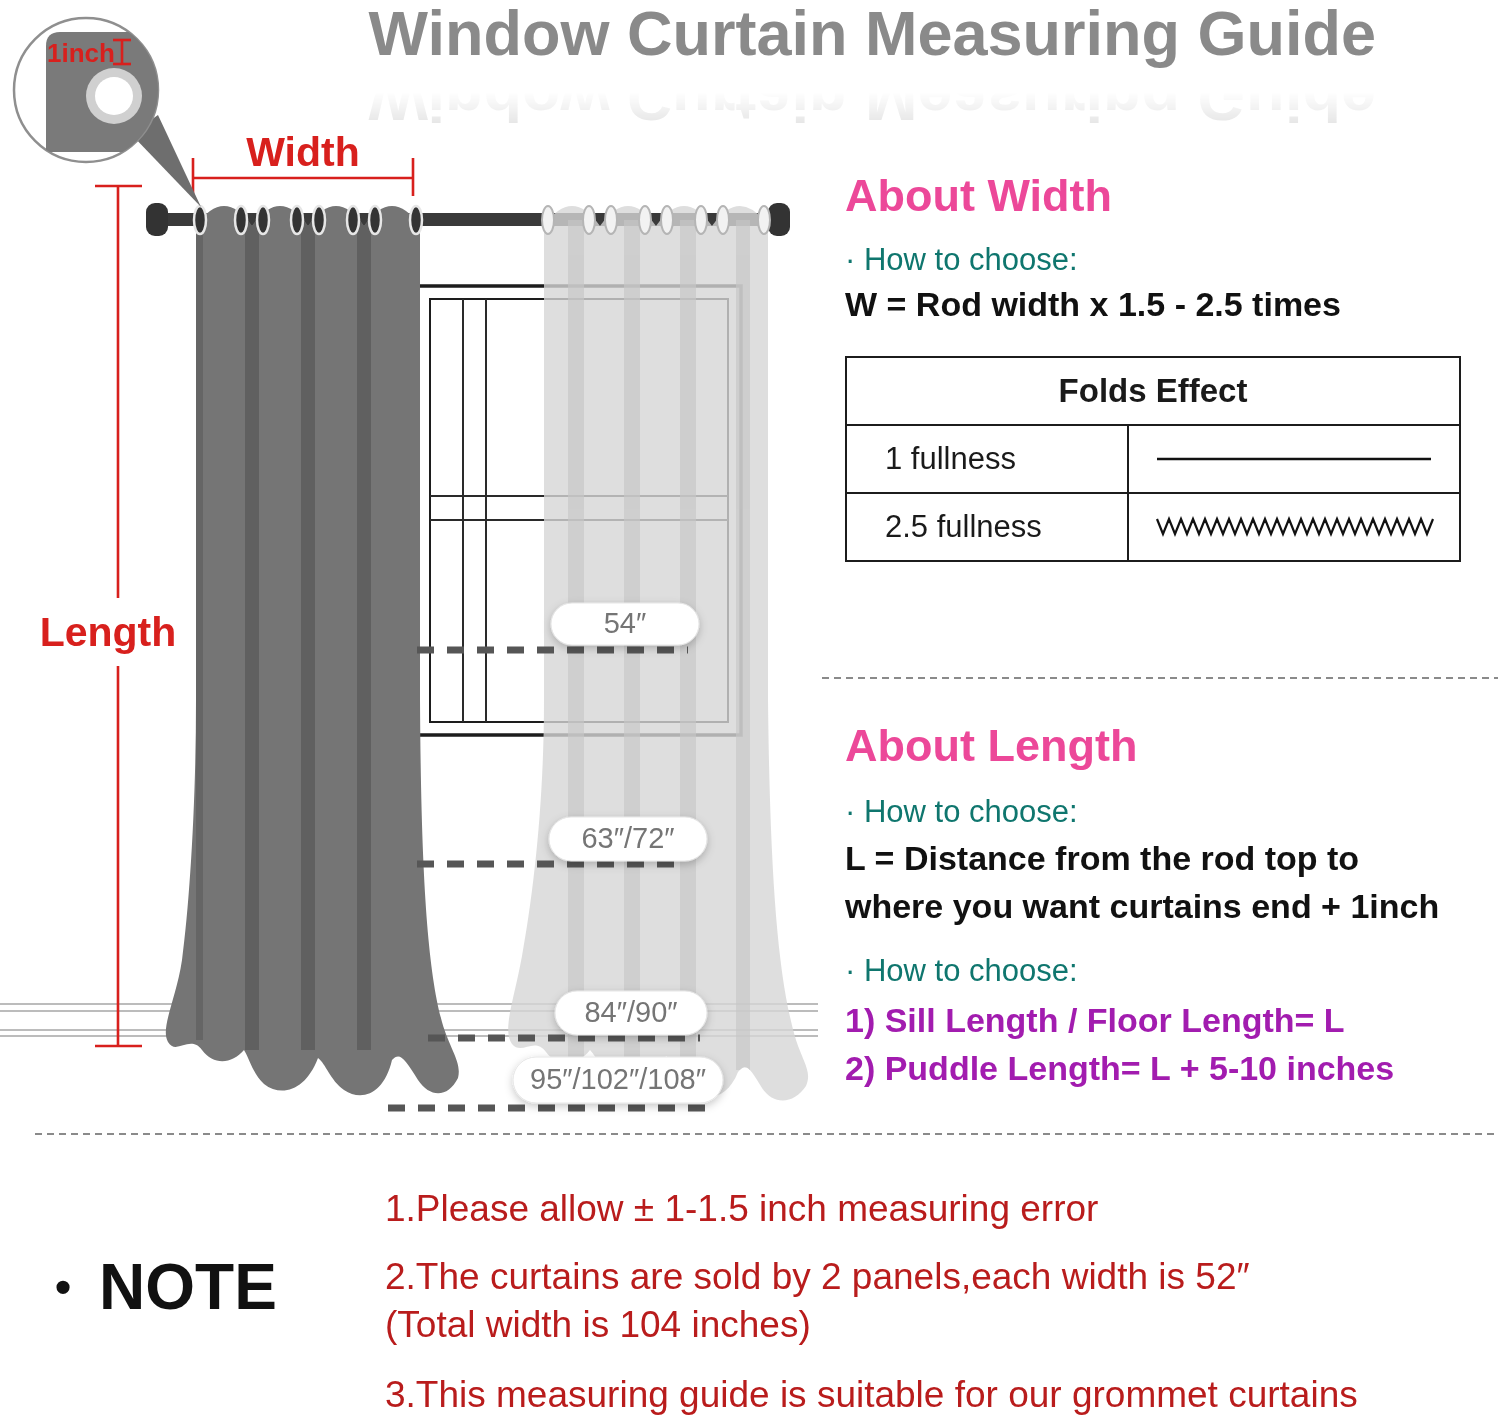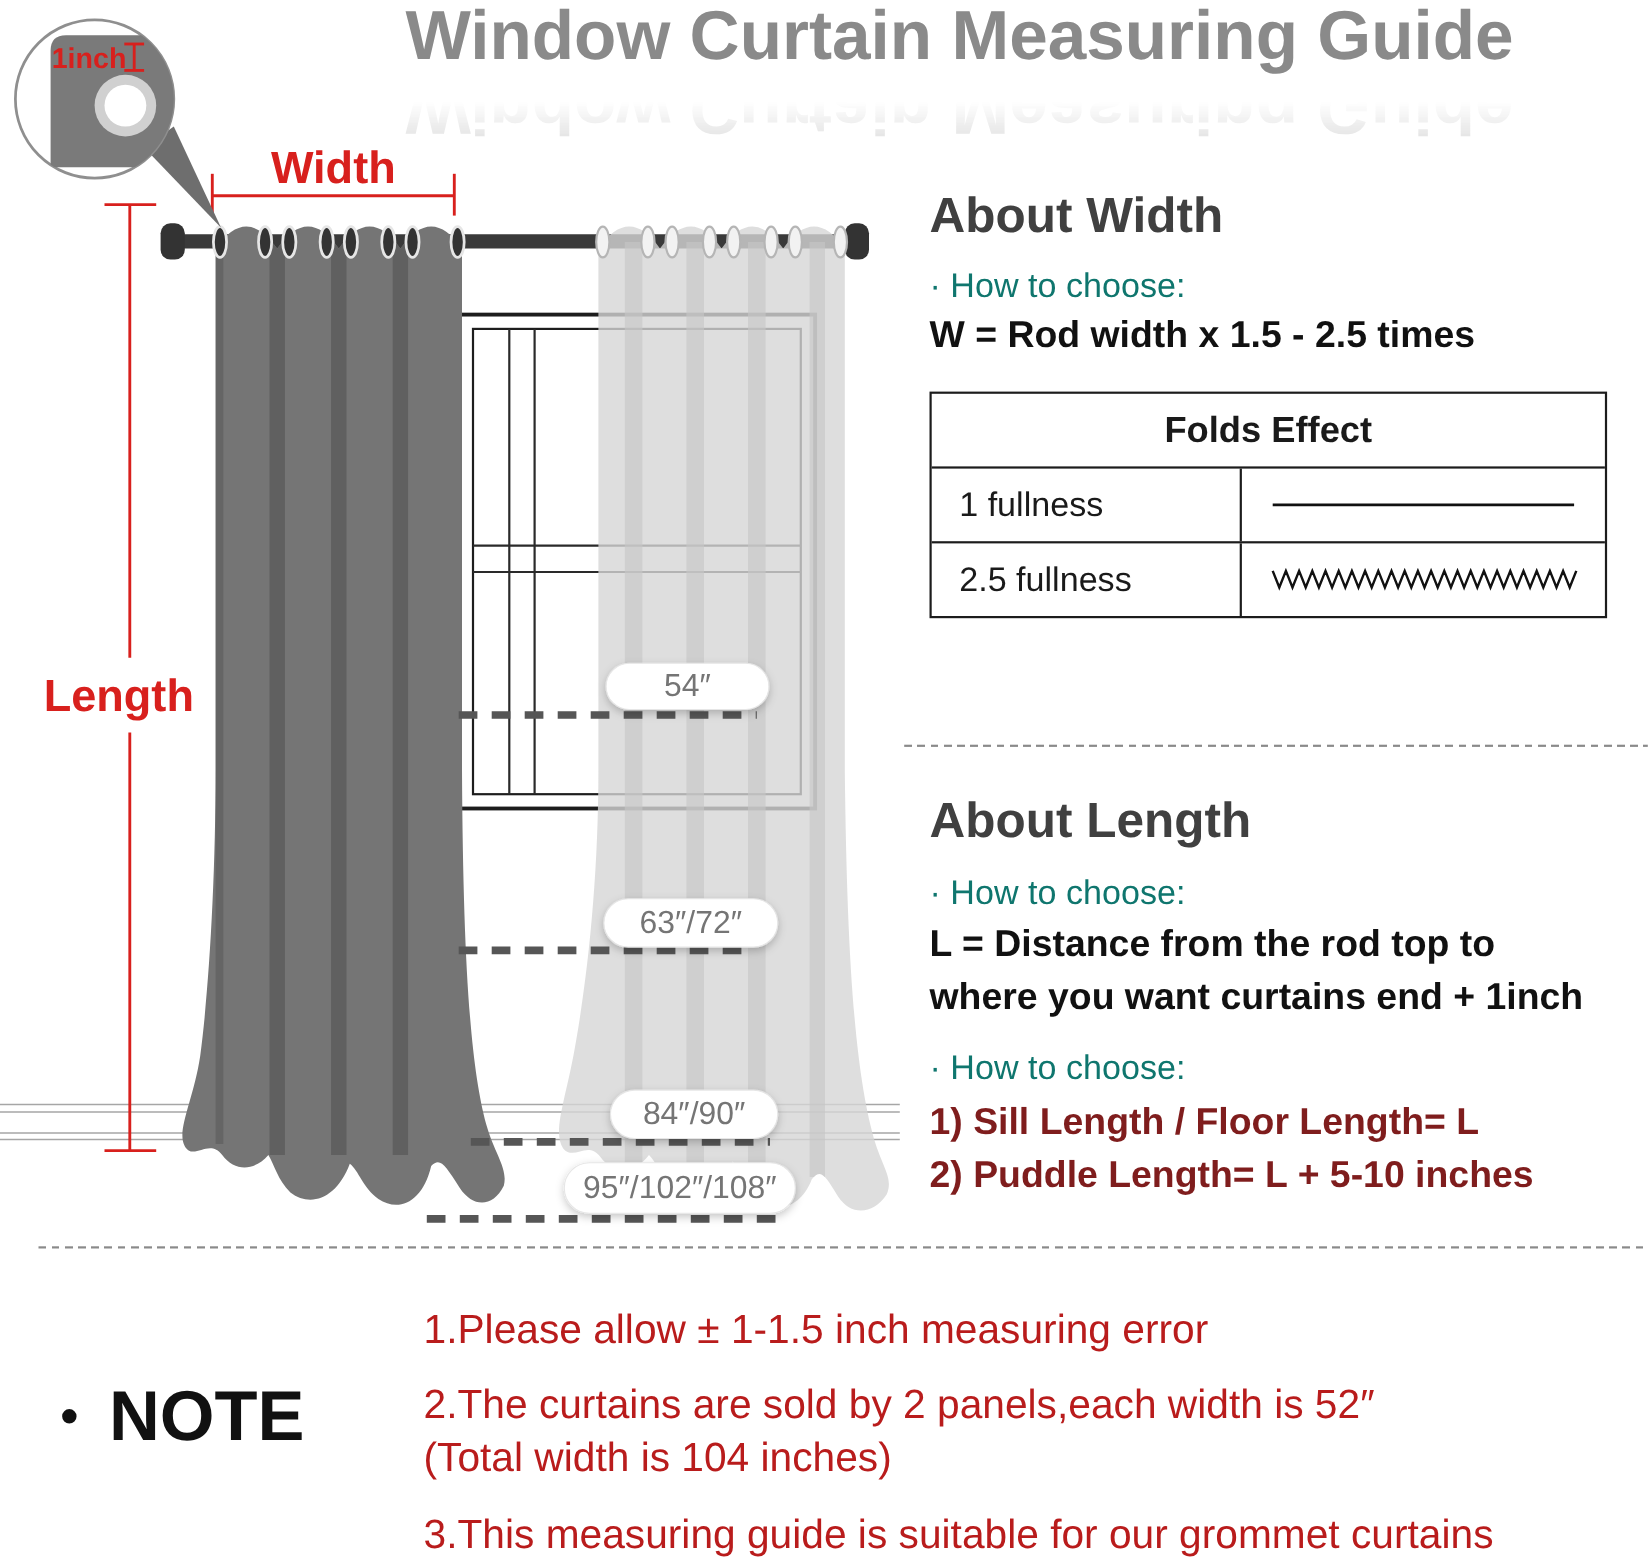--- a/index.html
+++ b/index.html
@@ -6,32 +6,32 @@
   body{width:1500px;height:1420px;position:relative;overflow:hidden;
        font-family:"Liberation Sans",sans-serif;color:#1a1a1a;}
   .abs{position:absolute;}
   
   .title-wrap{left:0;top:0;width:1376px;text-align:right;}
   .page-title{font-size:63px;font-weight:bold;color:#8a8a8a;letter-spacing:0px;line-height:1.05;}
   .title-mirror{transform:scaleY(-1);opacity:.32;
     -webkit-mask-image:linear-gradient(to bottom,rgba(0,0,0,.85),transparent 60%);
     mask-image:linear-gradient(to bottom,rgba(0,0,0,.85),transparent 60%);}
   
-  .h2{font-size:45px;font-weight:bold;color:#404040;}
+  .h2{font-size:45px;font-weight:bold;color:#ec4899;}
   .sub{font-size:31px;color:#0f766e;}
   .formula{font-size:34px;font-weight:bold;color:#111;}
-  .plain34{font-size:34px;font-weight:bold;color:#7f1d1d;}
+  .plain34{font-size:34px;font-weight:bold;color:#a21caf;}
   
   .folds-table{left:845px;top:356px;width:612px;border:2px solid #1c1c1c;background:#fff;text-align:center;}
   .ft-header{height:66px;display:flex;align-items:center;justify-content:center;
              font-size:33px;font-weight:bold;border-bottom:2px solid #1c1c1c;}
   .ft-row{display:flex;height:66px;border-bottom:2px solid #1c1c1c;}
   .ft-row:last-child{border-bottom:none;}
   .ft-label{width:282px;border-right:2px solid #1c1c1c;display:flex;align-items:center;
-            padding-left:25px;font-size:31px;box-sizing:border-box;}
+            padding-left:38px;font-size:31px;box-sizing:border-box;}
   .ft-effect{flex:1;display:flex;align-items:center;justify-content:center;}
   
   .dashline{height:2px;background:repeating-linear-gradient(90deg,#8a8a8a 0 7px,transparent 7px 12px);}
   
   .note-label{display:flex;align-items:center;gap:28px;font-size:64px;font-weight:bold;color:#111;}
   .note-bullet{font-size:46px;line-height:1;}
   .note-line{font-size:37px;color:#b91c1c;}
   svg text{font-family:"Liberation Sans",sans-serif;}
 </style>
 </head>

